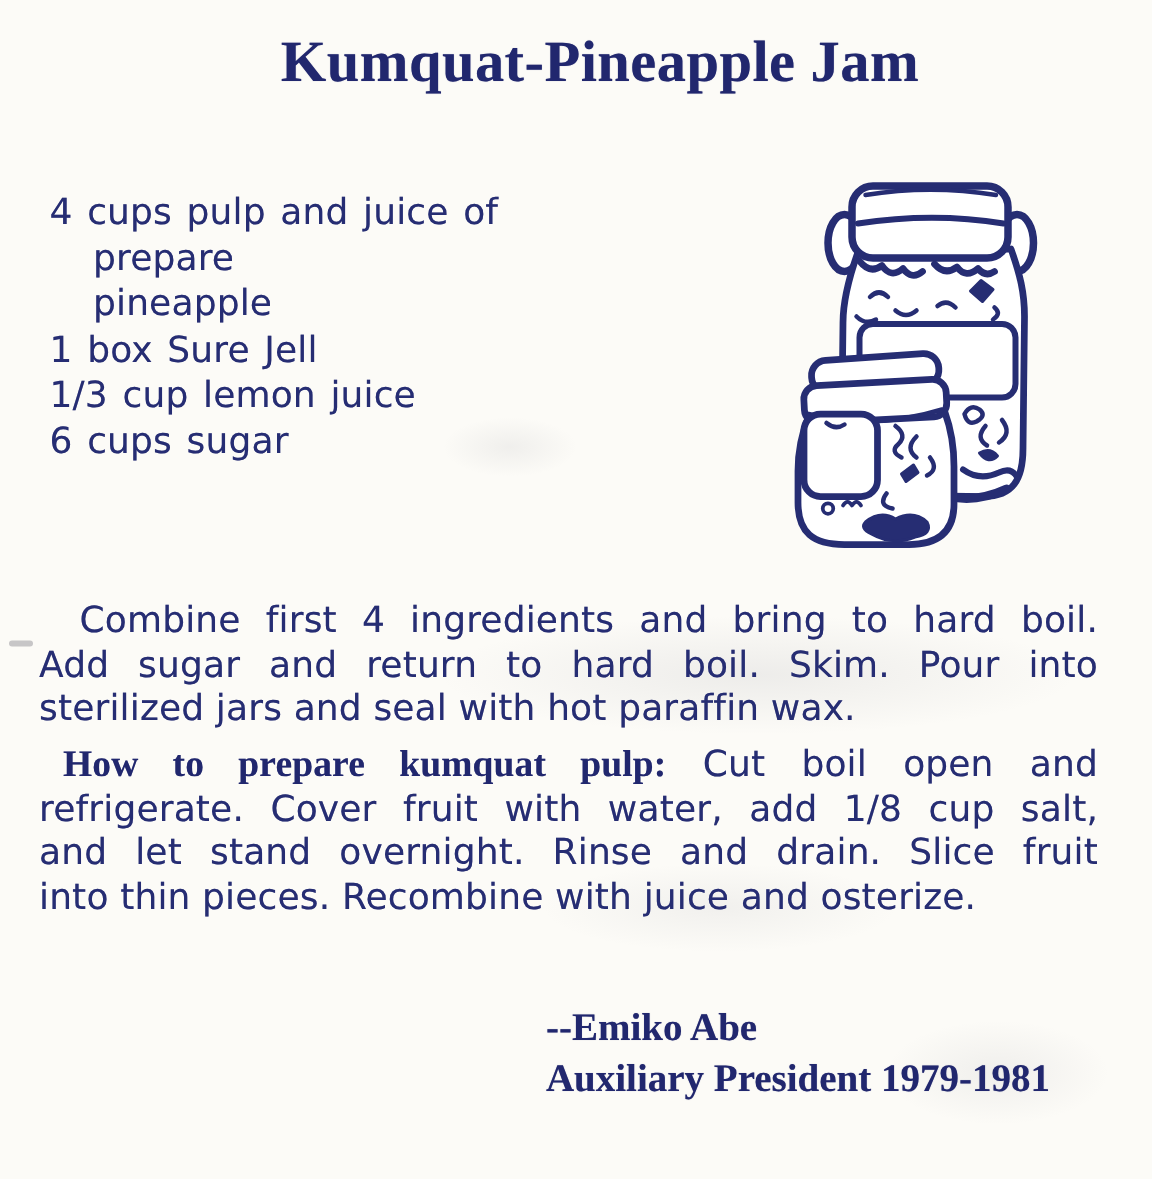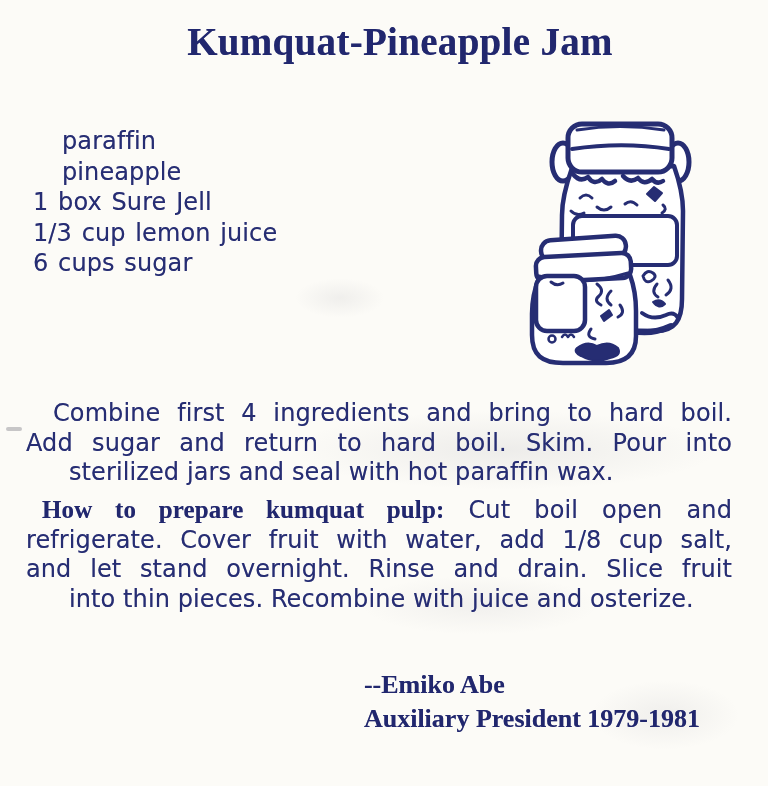--- a/index.html
+++ b/index.html
@@ -49,21 +49,21 @@
   .jars{position:absolute;left:505px;top:108px;width:260px;height:272px;color:var(--ink);}
 
   .para{
     position:absolute;left:26px;width:706px;
     font-size:24px;line-height:29.5px;letter-spacing:.1px;
     text-shadow:0 0 .4px rgba(38,45,115,.45);
   }
   .p1{top:399px;}
   .p2{top:495px;}
   .jline{text-align:justify;text-align-last:justify;}
-  .jline.last{text-align-last:left;margin-left:43px;}
+  .jline.last{text-align-last:left;}
   .indent1{text-indent:27px;}
   .indent2{text-indent:16px;}
   .lead{
     font-family:"Liberation Serif",serif;
     font-weight:bold;font-size:25px;
     color:var(--title_ink);
   }
 
   .attribution{
     position:absolute;top:668px;right:68px;
@@ -78,21 +78,22 @@
 
 <div class="smudge s1"></div>
 <div class="smudge s2"></div>
 <div class="smudge s3"></div>
 <div class="smudge s4"></div>
 <div class="smudge s5"></div>
 
 <h1 class="title">Kumquat-Pineapple Jam</h1>
 
 <div class="ingredients">
-  <div class="cont">paraffin</div>
+  <div>4 cups pulp and juice of</div>
+  <div class="cont">prepare</div>
   <div class="cont">pineapple</div>
   <div>1 box Sure Jell</div>
   <div>1/3 cup lemon juice</div>
   <div>6 cups sugar</div>
 </div>
 
 <div class="jars">
   <svg viewBox="0 0 260 272" width="260" height="272">
     <g fill="none" stroke="currentColor" stroke-width="4" stroke-linecap="round" stroke-linejoin="round">
 

